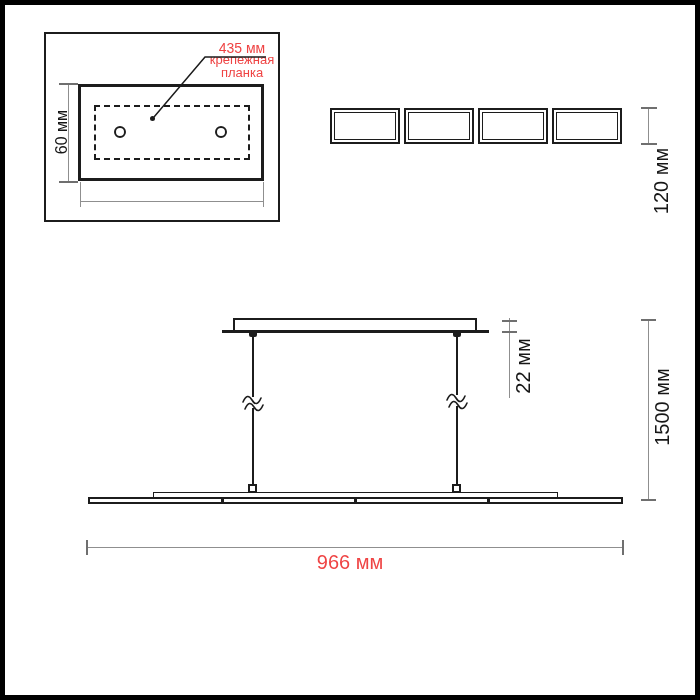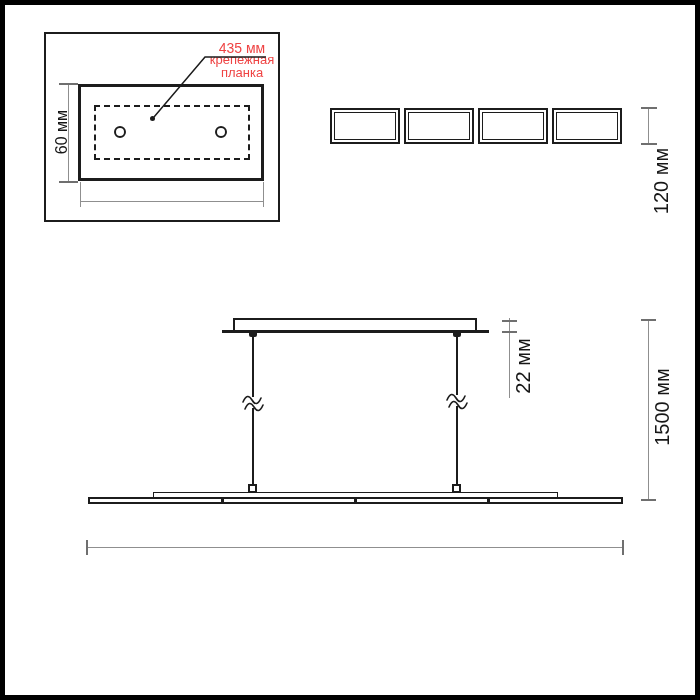--- a/index.html
+++ b/index.html
@@ -120,20 +120,21 @@
   <div class="vlabel f20" style="left:523px;top:366px;">22 мм</div>
 
   <div class="dimline" style="left:648px;top:320px;width:1px;height:180px;"></div>
   <div class="dimtick" style="left:641px;top:319px;width:15px;height:2px;"></div>
   <div class="dimtick" style="left:641px;top:499px;width:15px;height:2px;"></div>
   <div class="vlabel f20" style="left:662px;top:407px;">1500 мм</div>
 
   <div class="dimline" style="left:87px;top:547px;width:536px;height:1px;"></div>
   <div class="dimtick" style="left:86px;top:540px;width:2px;height:15px;"></div>
   <div class="dimtick" style="left:622px;top:540px;width:2px;height:15px;"></div>
+  <div class="label f20" style="left:280px;top:552px;width:140px;">966 мм</div>
 </div>
 
 <svg class="overlay" width="700" height="700" viewBox="0 0 700 700">
   <polyline points="154,117 205,57 266,57" fill="none" stroke="#1c1c1c" stroke-width="1.5"></polyline>
   <rect x="247" y="397" width="12" height="11" fill="#ffffff"></rect>
   <rect x="451" y="395" width="12" height="11" fill="#ffffff"></rect>
   <path d="M 243 402 C 246 395 249 395 252 400 C 255 405 258 405 261 398" fill="none" stroke="#1c1c1c" stroke-width="1.6" stroke-linecap="round"></path>
   <path d="M 245 409 C 248 402 251 402 254 407 C 257 412 260 412 263 405" fill="none" stroke="#1c1c1c" stroke-width="1.6" stroke-linecap="round"></path>
   <path d="M 447 400 C 450 393 453 393 456 398 C 459 403 462 403 465 396" fill="none" stroke="#1c1c1c" stroke-width="1.6" stroke-linecap="round"></path>
   <path d="M 449 407 C 452 400 455 400 458 405 C 461 410 464 410 467 403" fill="none" stroke="#1c1c1c" stroke-width="1.6" stroke-linecap="round"></path>

